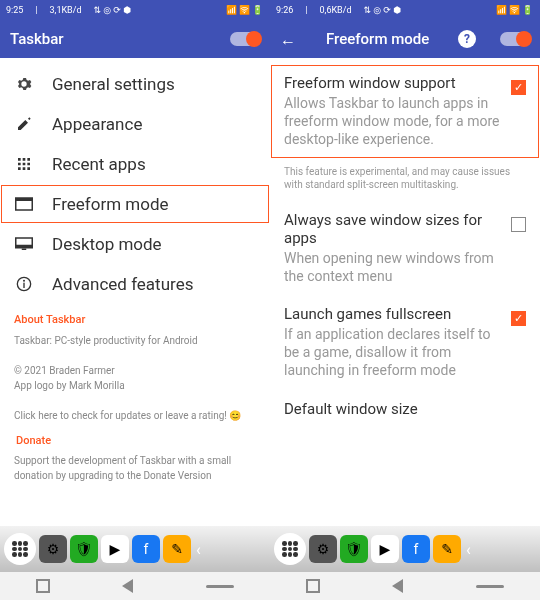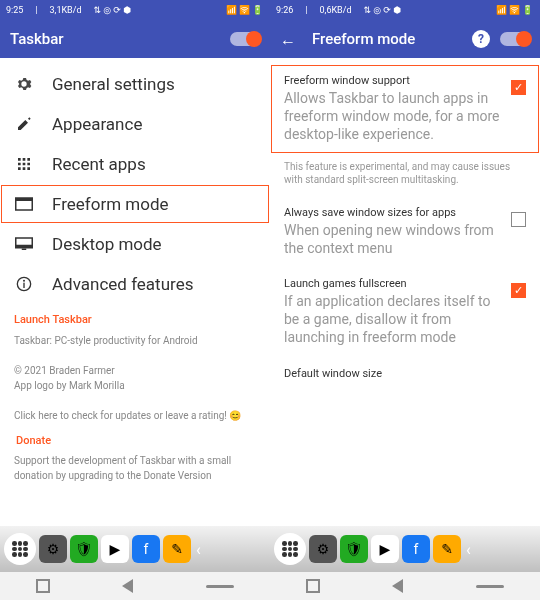--- a/index.html
+++ b/index.html
@@ -3,41 +3,41 @@
 <meta charset="utf-8">
 <style>
 * { margin:0; padding:0; box-sizing:border-box; font-family:Roboto,Arial,sans-serif; }
 body { width:540px; height:600px; display:flex; flex-direction:column; background:#fff; overflow:hidden; }
 .phones { display:flex; flex:1; min-height:0; }
 .phone { width:270px; display:flex; flex-direction:column; position:relative; }
 
 .status-bar { height:20px; background:#3f51b5; color:#fff; font-size:9px; display:flex; align-items:center; padding:0 6px; }
 .status-left { display:flex; align-items:center; gap:12px; }
 .status-right { margin-left:auto; display:flex; align-items:center; gap:2px; }
-.app-bar { height:38px; background:#3f51b5; color:#fff; display:flex; align-items:center; padding:0 10px; font-size:15px; font-weight:500; }
+.app-bar { height:38px; background:#3f51b5; color:#fff; display:flex; align-items:center; padding:0 10px; font-size:15px; font-weight:500;gap:14px; }
 .app-bar .back { margin-right:16px; font-size:16px; cursor:pointer; }
 .app-bar .title { flex:1; }
 .app-bar .help { width:18px; height:18px; border-radius:50%; background:#fff; color:#3f51b5; display:flex; align-items:center; justify-content:center; font-size:12px; font-weight:bold; margin-right:10px; }
 .toggle { width:30px; height:14px; border-radius:8px; background:#b0b6e0; position:relative; }
 .toggle .knob { width:16px; height:16px; border-radius:50%; background:#ff5722; position:absolute; right:-2px; top:-1px; }
 
 .content { flex:1; overflow-y:auto; background:#fff; padding:6px 0; }
 
 .menu-item { display:flex; align-items:center; padding:10px 14px; font-size:17px; color:#333; cursor:pointer; }
 .menu-item .icon { width:20px; height:20px; margin-right:18px; display:flex; align-items:center; justify-content:center; }
 .menu-item.selected { outline:1px solid #ff5722; outline-offset:-2px; }
 
 .about-section { padding:8px 14px; font-size:10px; color:#888; line-height:1.5; }
 .about-title { color:#ff5722; font-size:11px; font-weight:500; margin-bottom:4px; }
 .donate-title { color:#ff5722; font-size:11px; font-weight:500; margin:10px 2px 4px; }
 
 .setting { padding:10px 14px; display:flex; align-items:flex-start; border-bottom:0; position:relative; }
 .setting.highlighted { outline:1px solid #ff5722; outline-offset:-2px; }
 .setting .text { flex:1; padding-right:8px; }
-.setting .stitle { font-size:11px; color:#333; margin-bottom:2px; }
+.setting .stitle { font-size:15px; color:#333; margin-bottom:2px; }
 .setting .sdesc { font-size:14px; color:#999; line-height:1.3; }
 .checkbox { width:15px; height:15px; border:1.5px solid #888; flex-shrink:0; margin-top:6px; display:flex; align-items:center; justify-content:center; }
 .checkbox.checked { background:#ff5722; border-color:#ff5722; color:#fff; font-size:11px; }
 .warning { padding:6px 14px 10px; font-size:10px; color:#999; line-height:1.3; }
 
 .dock { height:46px; background:linear-gradient(180deg,rgba(0,0,0,0.05),rgba(0,0,0,0.25)); display:flex; }
 .dock-half { width:270px; display:flex; align-items:center; padding:0 4px; gap:3px; }
 .dock-icon { width:28px; height:28px; border-radius:6px; display:flex; align-items:center; justify-content:center; font-size:14px; flex-shrink:0; }
 .dock-apps { width:32px; height:32px; border-radius:50%; background:#fff; display:flex; align-items:center; justify-content:center; flex-shrink:0; }
 .dock-grid { width:16px; height:16px; display:grid; grid-template-columns:repeat(3,1fr); gap:1px; }
@@ -123,21 +123,21 @@
         <span class="icon">
             <svg width="16" height="16" viewBox="0 0 24 24">
               <circle cx="12" cy="12" r="10" fill="none" stroke="#333" stroke-width="2"></circle>
               <circle cx="12" cy="7" r="1.5" fill="#333"></circle>
               <rect x="11" y="10" width="2" height="8" fill="#333"></rect>
             </svg>
           </span>
         <span>Advanced features</span>
       </div>
       <div class="about-section">
-        <div class="about-title">Launch Taskbar</div>
+        <div class="about-title">About Taskbar</div>
         <div>Taskbar: PC-style productivity for Android</div>
         <br>
         <div>© 2021 Braden Farmer</div>
         <div>App logo by Mark Morilla</div>
         <br>
         <div>Click here to check for updates or leave a rating! 😊</div>
         <div class="donate-title">Donate</div>
         <div>Support the development of Taskbar with a small donation by upgrading to the Donate Version</div>
       </div>
     </div>

